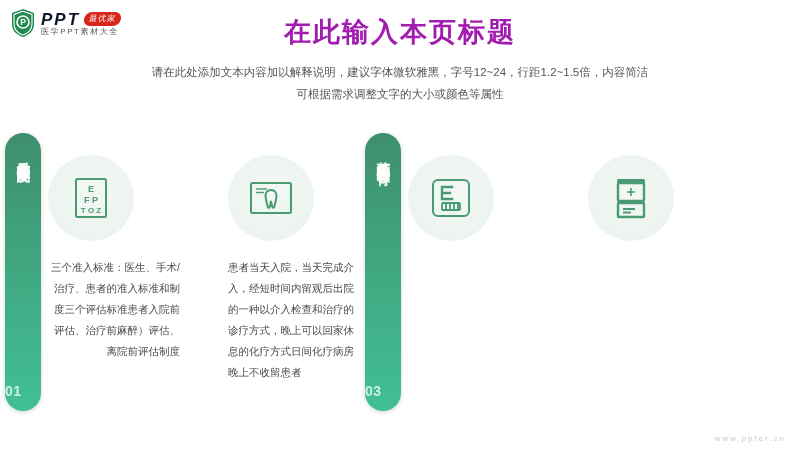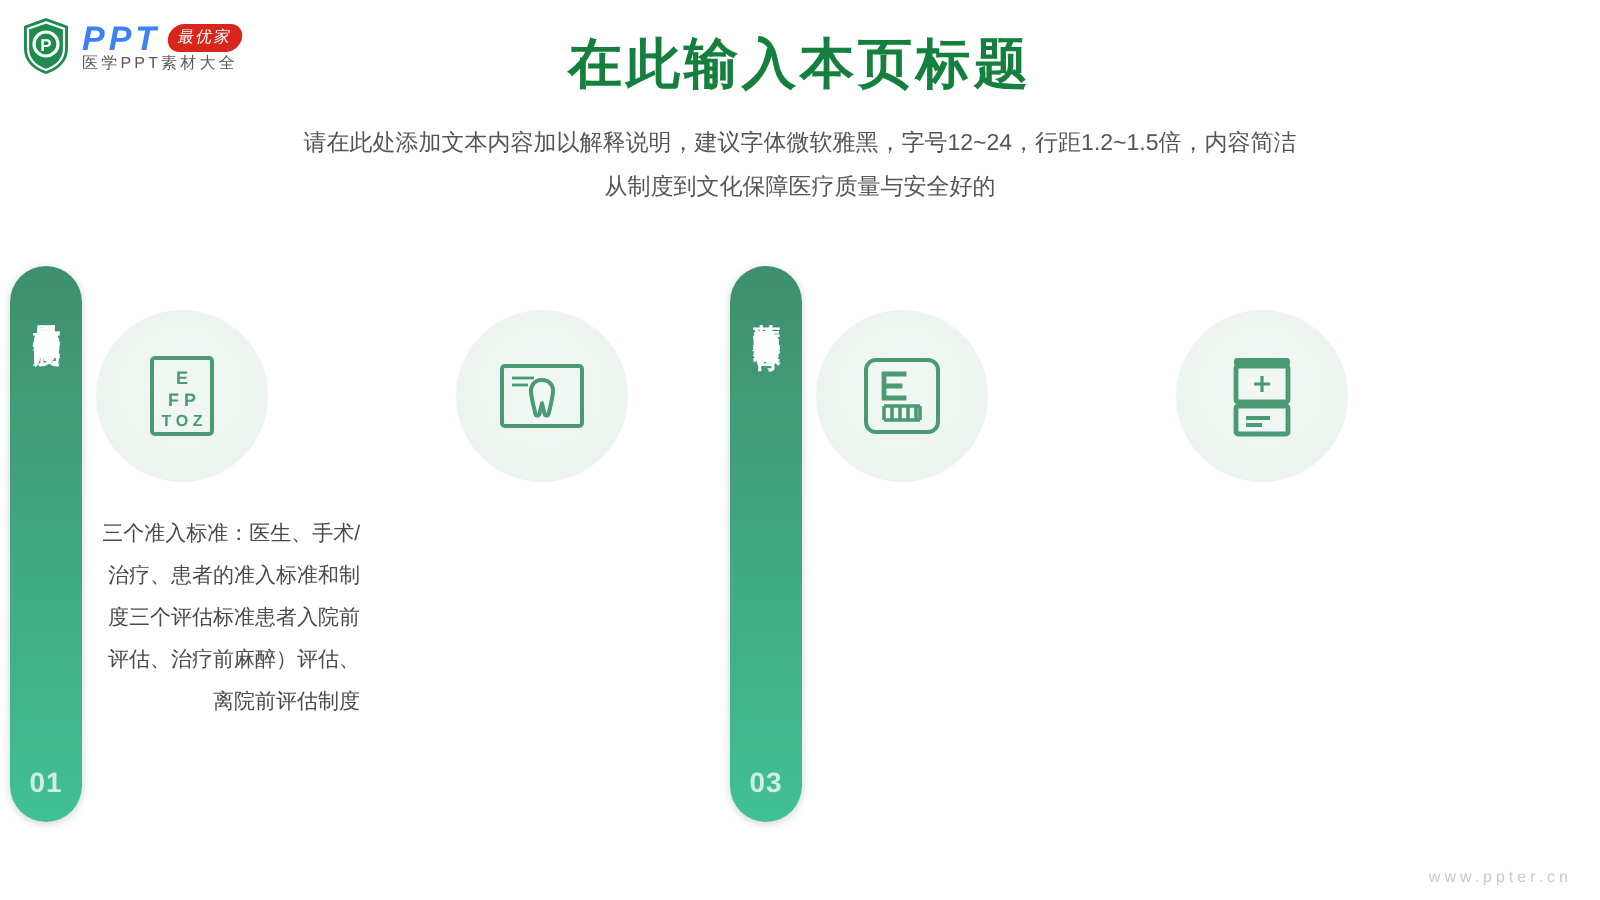--- a/index.html
+++ b/index.html
@@ -8,44 +8,44 @@
     background:#ffffff;
     font-family:"Liberation Sans","DejaVu Sans",sans-serif;
     position:relative;
   }
   
   #logo{position:absolute;left:10px;top:6px;display:flex;align-items:center;height:34px;}
   #shield{width:26px;height:30px;position:relative;flex:0 0 auto;}
   #shield svg{display:block;}
   #logo-text{margin-left:5px;display:flex;flex-direction:column;justify-content:center;}
   #logo-top{display:flex;align-items:center;}
-  #logo-ppt{font-size:17px;font-weight:bold;font-style:italic;color:#3b82f6;letter-spacing:2px;line-height:1;}
+  #logo-ppt{font-size:17px;font-weight:bold;font-style:italic;color:#0f172a;letter-spacing:2px;line-height:1;}
   #logo-badge{margin-left:4px;background:#d9261c;color:#fff;font-size:8px;line-height:1;
      padding:3px 5px 3px 5px;border-radius:7px;letter-spacing:1px;transform:skewX(-10deg);}
   #logo-sub{font-size:8px;color:#5a5a5a;letter-spacing:1.6px;margin-top:0;line-height:1;}
 
   
   #title{position:absolute;top:14px;left:0;width:800px;text-align:center;
-     font-size:27px;font-weight:bold;color:#15803d;letter-spacing:2px;}
+     font-size:27px;font-weight:bold;color:#a21caf;letter-spacing:2px;}
   #subtitle{position:absolute;top:62px;left:0;width:800px;text-align:center;
      font-size:11.5px;color:#555;line-height:1.9;}
   #subtitle div{white-space:nowrap;}
 
   
   #cols{position:absolute;top:133px;left:0;width:800px;height:285px;display:flex;}
   .col{width:180px;position:relative;flex:0 0 180px;}
   .bar{position:absolute;top:0;left:5px;width:36px;height:278px;border-radius:18px;
        box-shadow:0 1px 4px rgba(0,0,0,.18);color:#fff;}
   .bar-label{position:absolute;top:18px;left:0;width:36px;text-align:center;
        font-size:13.5px;font-weight:bold;line-height:1.32;letter-spacing:1px;
        writing-mode:vertical-rl;text-orientation:upright;height:215px;margin:0 auto;
        display:flex;justify-content:flex-start;}
   .bar-label span{writing-mode:vertical-rl;text-orientation:upright;display:block;
        margin:0 auto;}
-  .bar-num{position:absolute;bottom:12px;left:0;width:36px;text-align:center;
+  .bar-num{position:absolute;bottom:12px;left:0;width:36px;
        font-size:14px;color:rgba(255,255,255,.75);font-weight:bold;letter-spacing:.5px;}
   .circle{position:absolute;left:48px;top:22px;width:86px;height:86px;border-radius:50%;
        background:radial-gradient(circle at 50% 45%,#f2f7f4 0%,#eef5f1 55%,#e9f2ed 100%);
        display:flex;align-items:center;justify-content:center;}
   .circle svg{display:block;}
   .body-text{position:absolute;left:48px;width:132px;font-size:10.5px;color:#4a4a4a;
        line-height:2.0;}
   .c1 .body-text{top:124px;text-align:right;}
   .c2 .body-text{top:124px;}
   .c3 .body-text{top:133px;}
@@ -71,21 +71,21 @@
       <div id="logo-ppt">PPT</div>
       <div id="logo-badge">最优家</div>
     </div>
     <div id="logo-sub">医学PPT素材大全</div>
   </div>
 </div>
 
 <div id="title">在此输入本页标题</div>
 <div id="subtitle">
   <div>请在此处添加文本内容加以解释说明，建议字体微软雅黑，字号12~24，行距1.2~1.5倍，内容简洁</div>
-  <div>从制度到文化保障医疗质量与安全好的</div>
+  <div>可根据需求调整文字的大小或颜色等属性</div>
 </div>
 
 <div id="cols">
 
   <div class="col c1">
     <div class="bar" style="background:linear-gradient(180deg,#3f8f6d 0%,#41c095 100%);">
       <div class="bar-label">
         <span>质量安全保障制度</span>
       </div>
       <div class="bar-num">01</div>
@@ -103,20 +103,21 @@
 
   <div class="col c2">
     <div class="circle">
       <svg width="46" height="38" viewBox="0 0 46 38">
         <rect x="3" y="4" width="40" height="30" rx="1.5" fill="none" stroke="#4a9a74" stroke-width="2"></rect>
         <line x1="8" y1="10" x2="19" y2="10" stroke="#4a9a74" stroke-width="1.4"></line>
         <line x1="8" y1="13.5" x2="16" y2="13.5" stroke="#4a9a74" stroke-width="1.4"></line>
         <path d="M23 11 C19 11 17 14 17.6 18 C18.1 21.5 19 25 19.6 27.5 C19.9 29 21.4 29.2 21.8 27.6 L23 22.6 L24.2 27.6 C24.6 29.2 26.1 29 26.4 27.5 C27 25 27.9 21.5 28.4 18 C29 14 27 11 23 11 Z" fill="none" stroke="#4a9a74" stroke-width="2" stroke-linejoin="round"></path>
       </svg>
     </div>
+    <div class="body-text">患者当天入院，当天完成介入，经短时间内留观后出院的一种以介入检查和治疗的诊疗方式，晚上可以回家休息的化疗方式日间化疗病房晚上不收留患者</div>
   </div>
 
   <div class="col c3">
     <div class="bar" style="background:linear-gradient(180deg,#3f8f6d 0%,#41c095 100%);">
       <div class="bar-label">
         <span>药液准备的宣传教育</span>
       </div>
       <div class="bar-num">03</div>
     </div>
     <div class="circle">

